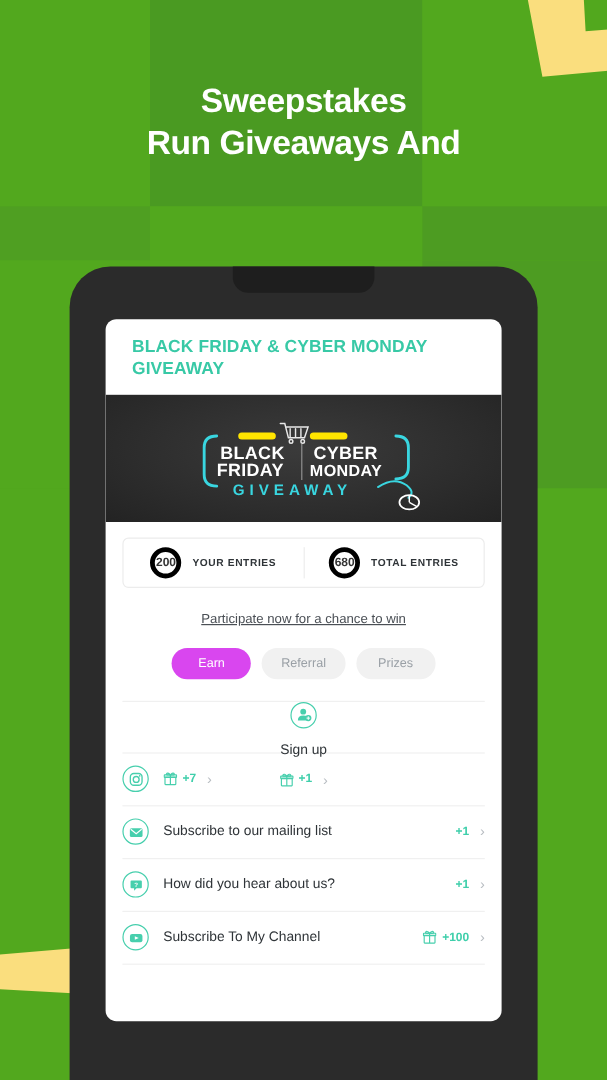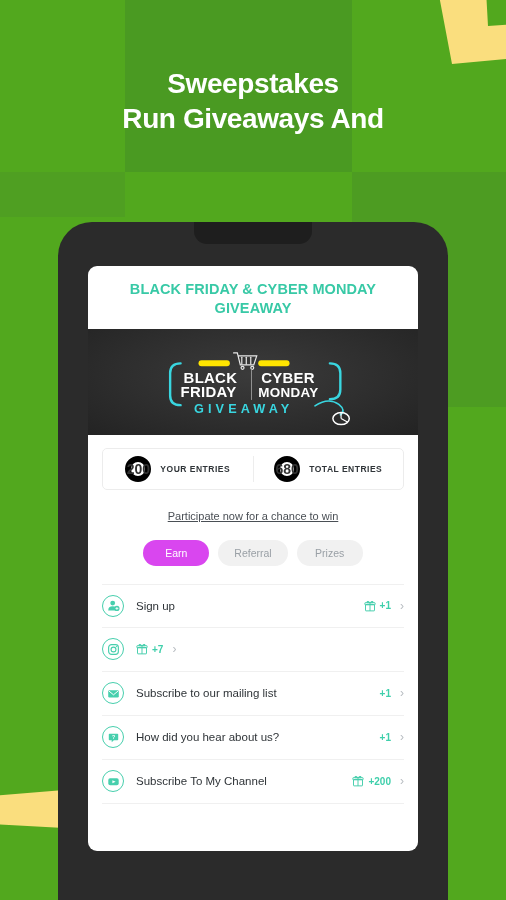--- a/index.html
+++ b/index.html
@@ -53,21 +53,21 @@
     background:#ffffff;
     border-radius:9px;
     overflow:hidden;
     display:flex;
     flex-direction:column;
   }
 
   
   #scr-title {
     padding:14px 22px 12px;
-    text-align:center;
+    text-align:left;
     color:#38c9a6;
     font-size:14.5px;
     font-weight:bold;
     line-height:1.28;
     letter-spacing:0.1px;
     text-transform:uppercase;
   }
 
   
   #banner {
@@ -85,23 +85,23 @@
     border:1px solid #ececec;
     border-radius:5px;
     height:42px;
     display:flex;
     align-items:center;
   }
   .ent { flex:1; display:flex; align-items:center; justify-content:center; gap:9px; }
   .ent-sep { width:1px; height:26px; background:#ededed; }
   .ent-circle {
     width:26px; height:26px; border-radius:50%;
-    border:6px solid #000000;
+    border:4px solid #000000;
     display:flex; align-items:center; justify-content:center;
-    font-size:14px; font-weight:bold; color:#333;
+    font-size:10px; font-weight:bold; color:#333;
   }
   .ent-lbl { font-size:8.5px; font-weight:bold; color:#2f3438; letter-spacing:0.5px; }
 
   
   #blurb {
     margin-top:18px;
     text-align:center;
     color:#4a4f55;
     font-size:11px;
     line-height:1.5;
@@ -128,21 +128,21 @@
 
   
   #tasks { margin:18px 14px 0; }
   .task {
     display:flex;
     align-items:center;
     height:44px;
     border-bottom:1px solid #f0f0f0;
     gap:12px;
   }
-  .task:first-child { border-top:1px solid #f0f0f0; }
+  .task:first-child { border-top:1px solid #f0f0f0;flex-direction:column; }
   .ti {
     width:22px; height:22px; flex:none;
     border-radius:50%;
     border:1.3px solid #47cfad;
     display:flex; align-items:center; justify-content:center;
   }
   .ti svg { display:block; }
   .tlabel { flex:1; font-size:11.5px; color:#2f3438; }
   .treward { display:flex; align-items:center; gap:4px; }
   .gift svg { display:block; }
@@ -336,20 +336,20 @@
         <span class="treward">
           <span class="gift">
             <svg width="12" height="12" viewBox="0 0 16 16" fill="none" stroke="#47cfad" stroke-width="1.3">
               <rect x="2" y="6" width="12" height="8.5" rx="0.6"></rect>
               <rect x="1.2" y="3.6" width="13.6" height="2.8" rx="0.5"></rect>
               <line x1="8" y1="3.6" x2="8" y2="14.5"></line>
               <path d="M8,3.6 q-3.2,-3.4 -4.4,-1 q-0.8,1.6 4.4,1z"></path>
               <path d="M8,3.6 q3.2,-3.4 4.4,-1 q0.8,1.6 -4.4,1z"></path>
             </svg>
           </span>
-          <span class="pts">+200</span>
+          <span class="pts">+100</span>
           <span class="chev">›</span>
         </span>
       </div>
 
     </div>
   </div>
 </div>
 
 </body></html>

